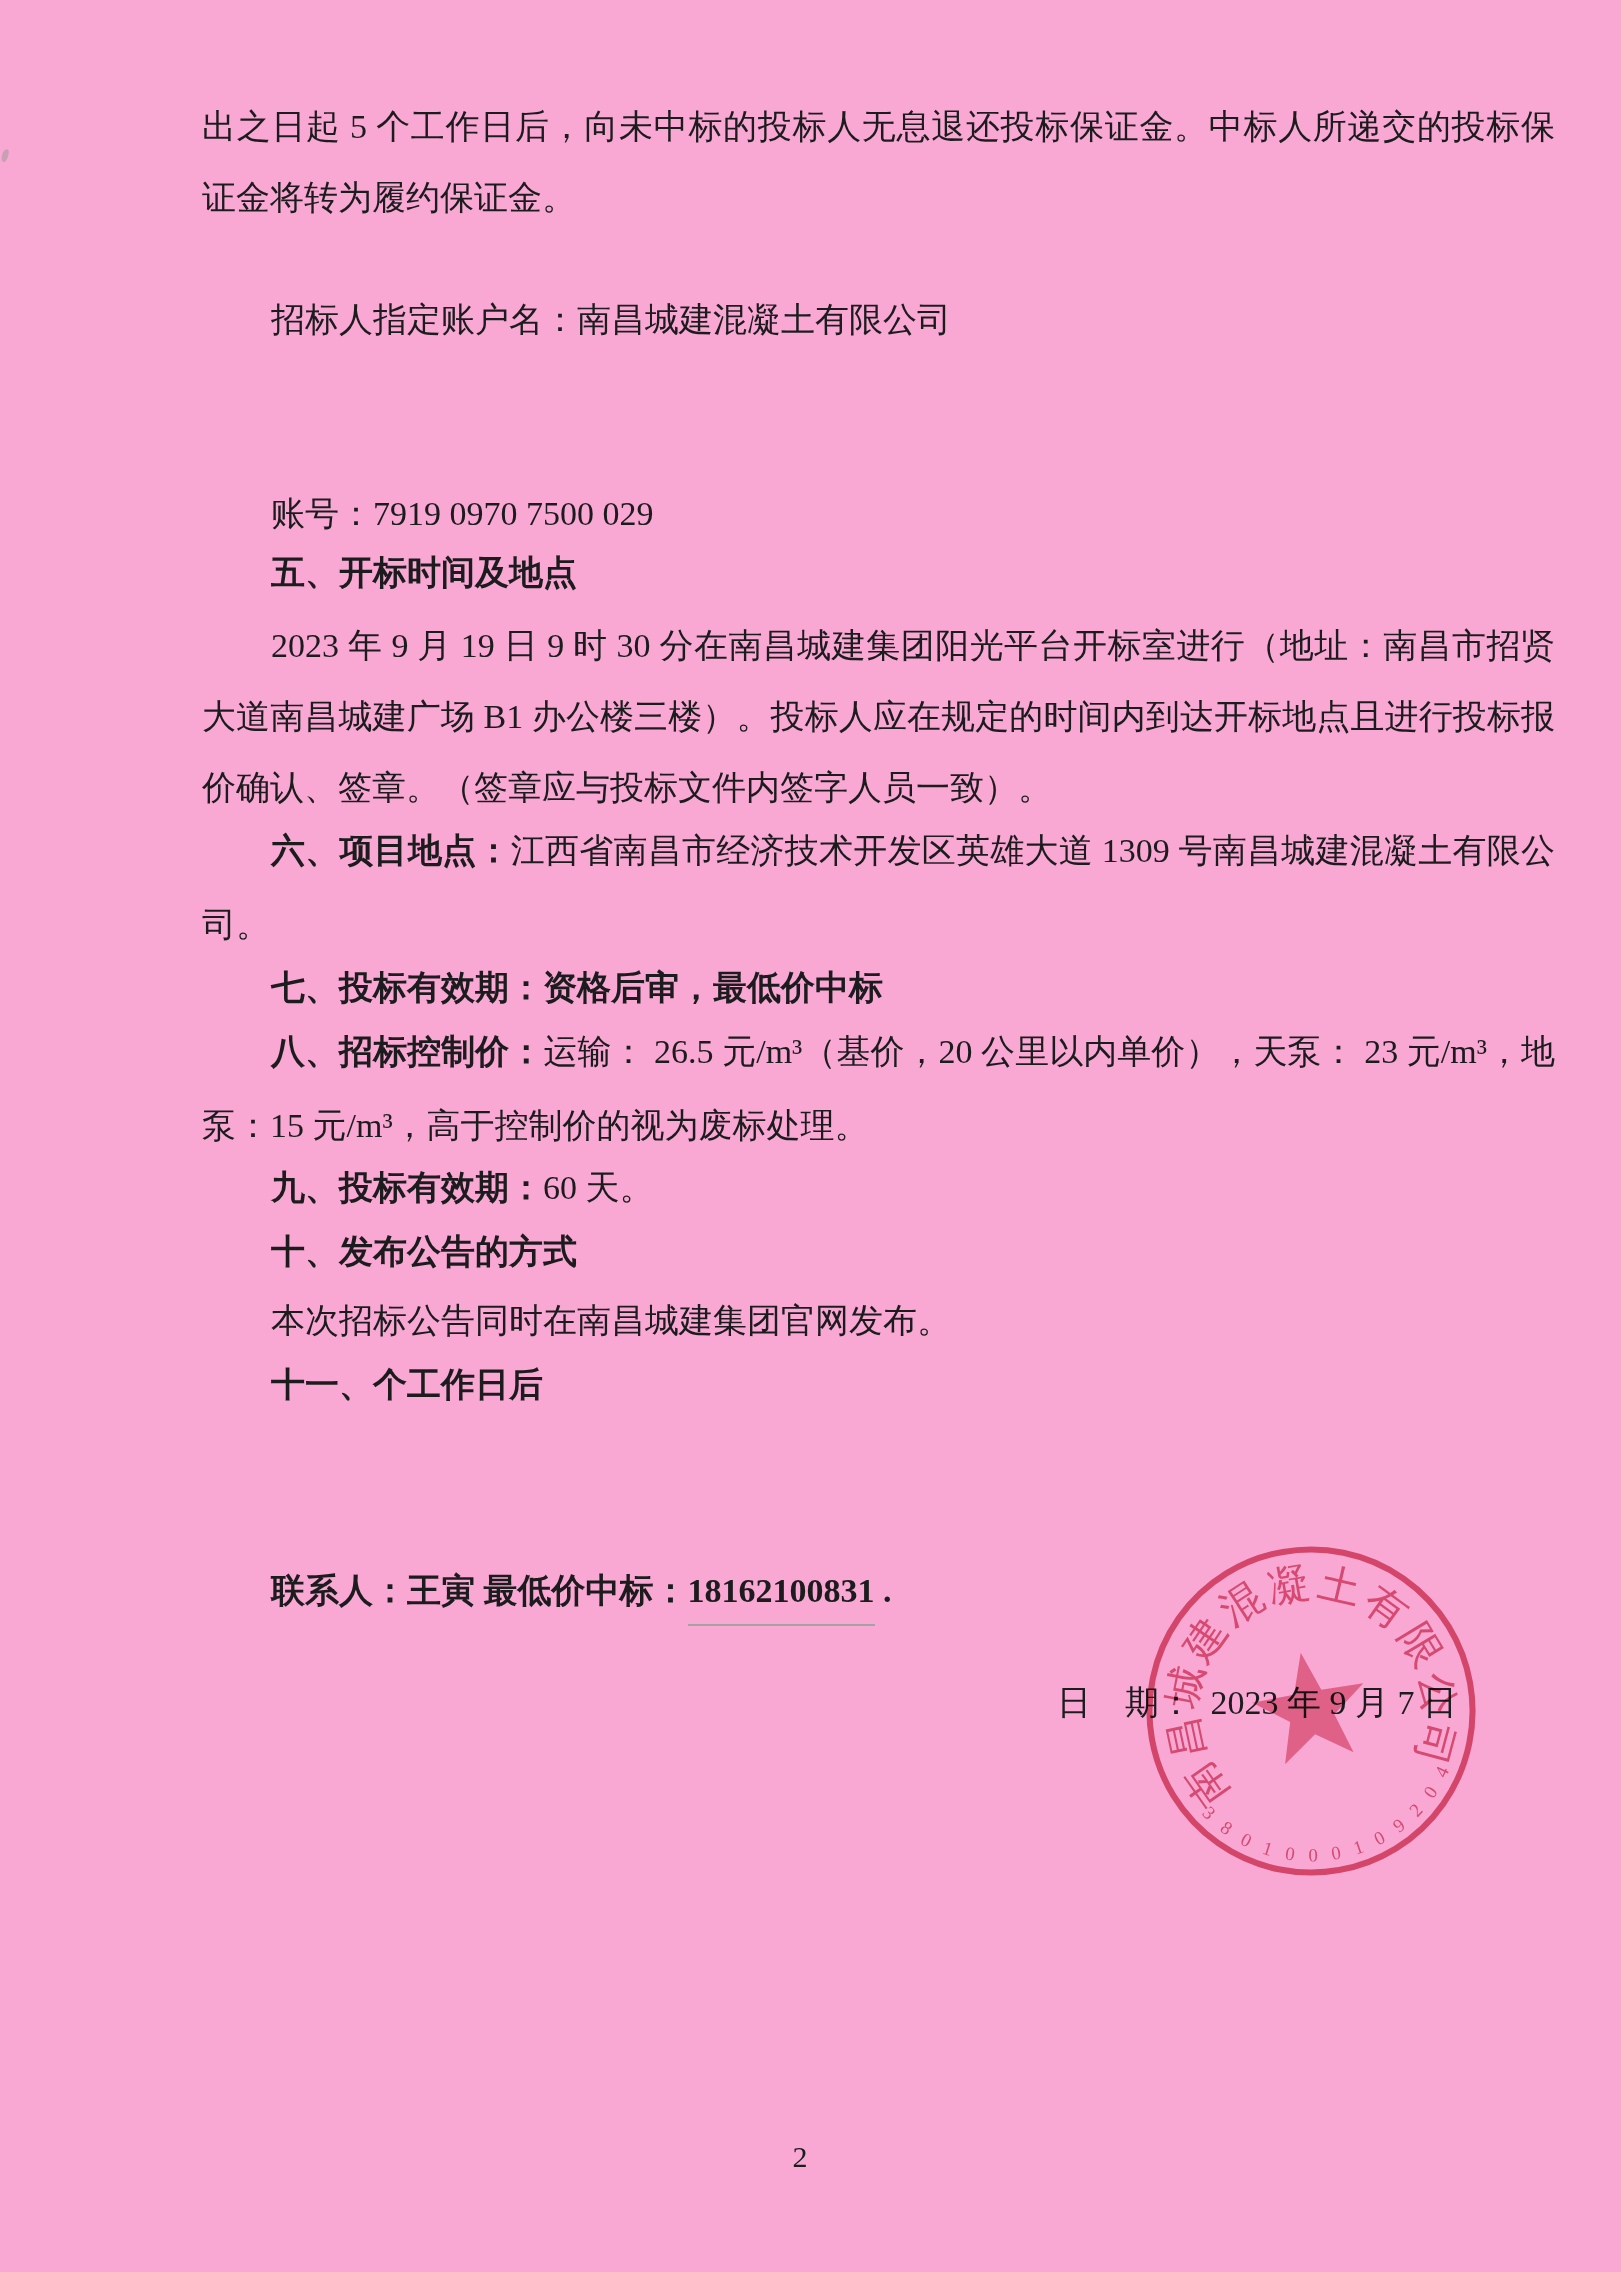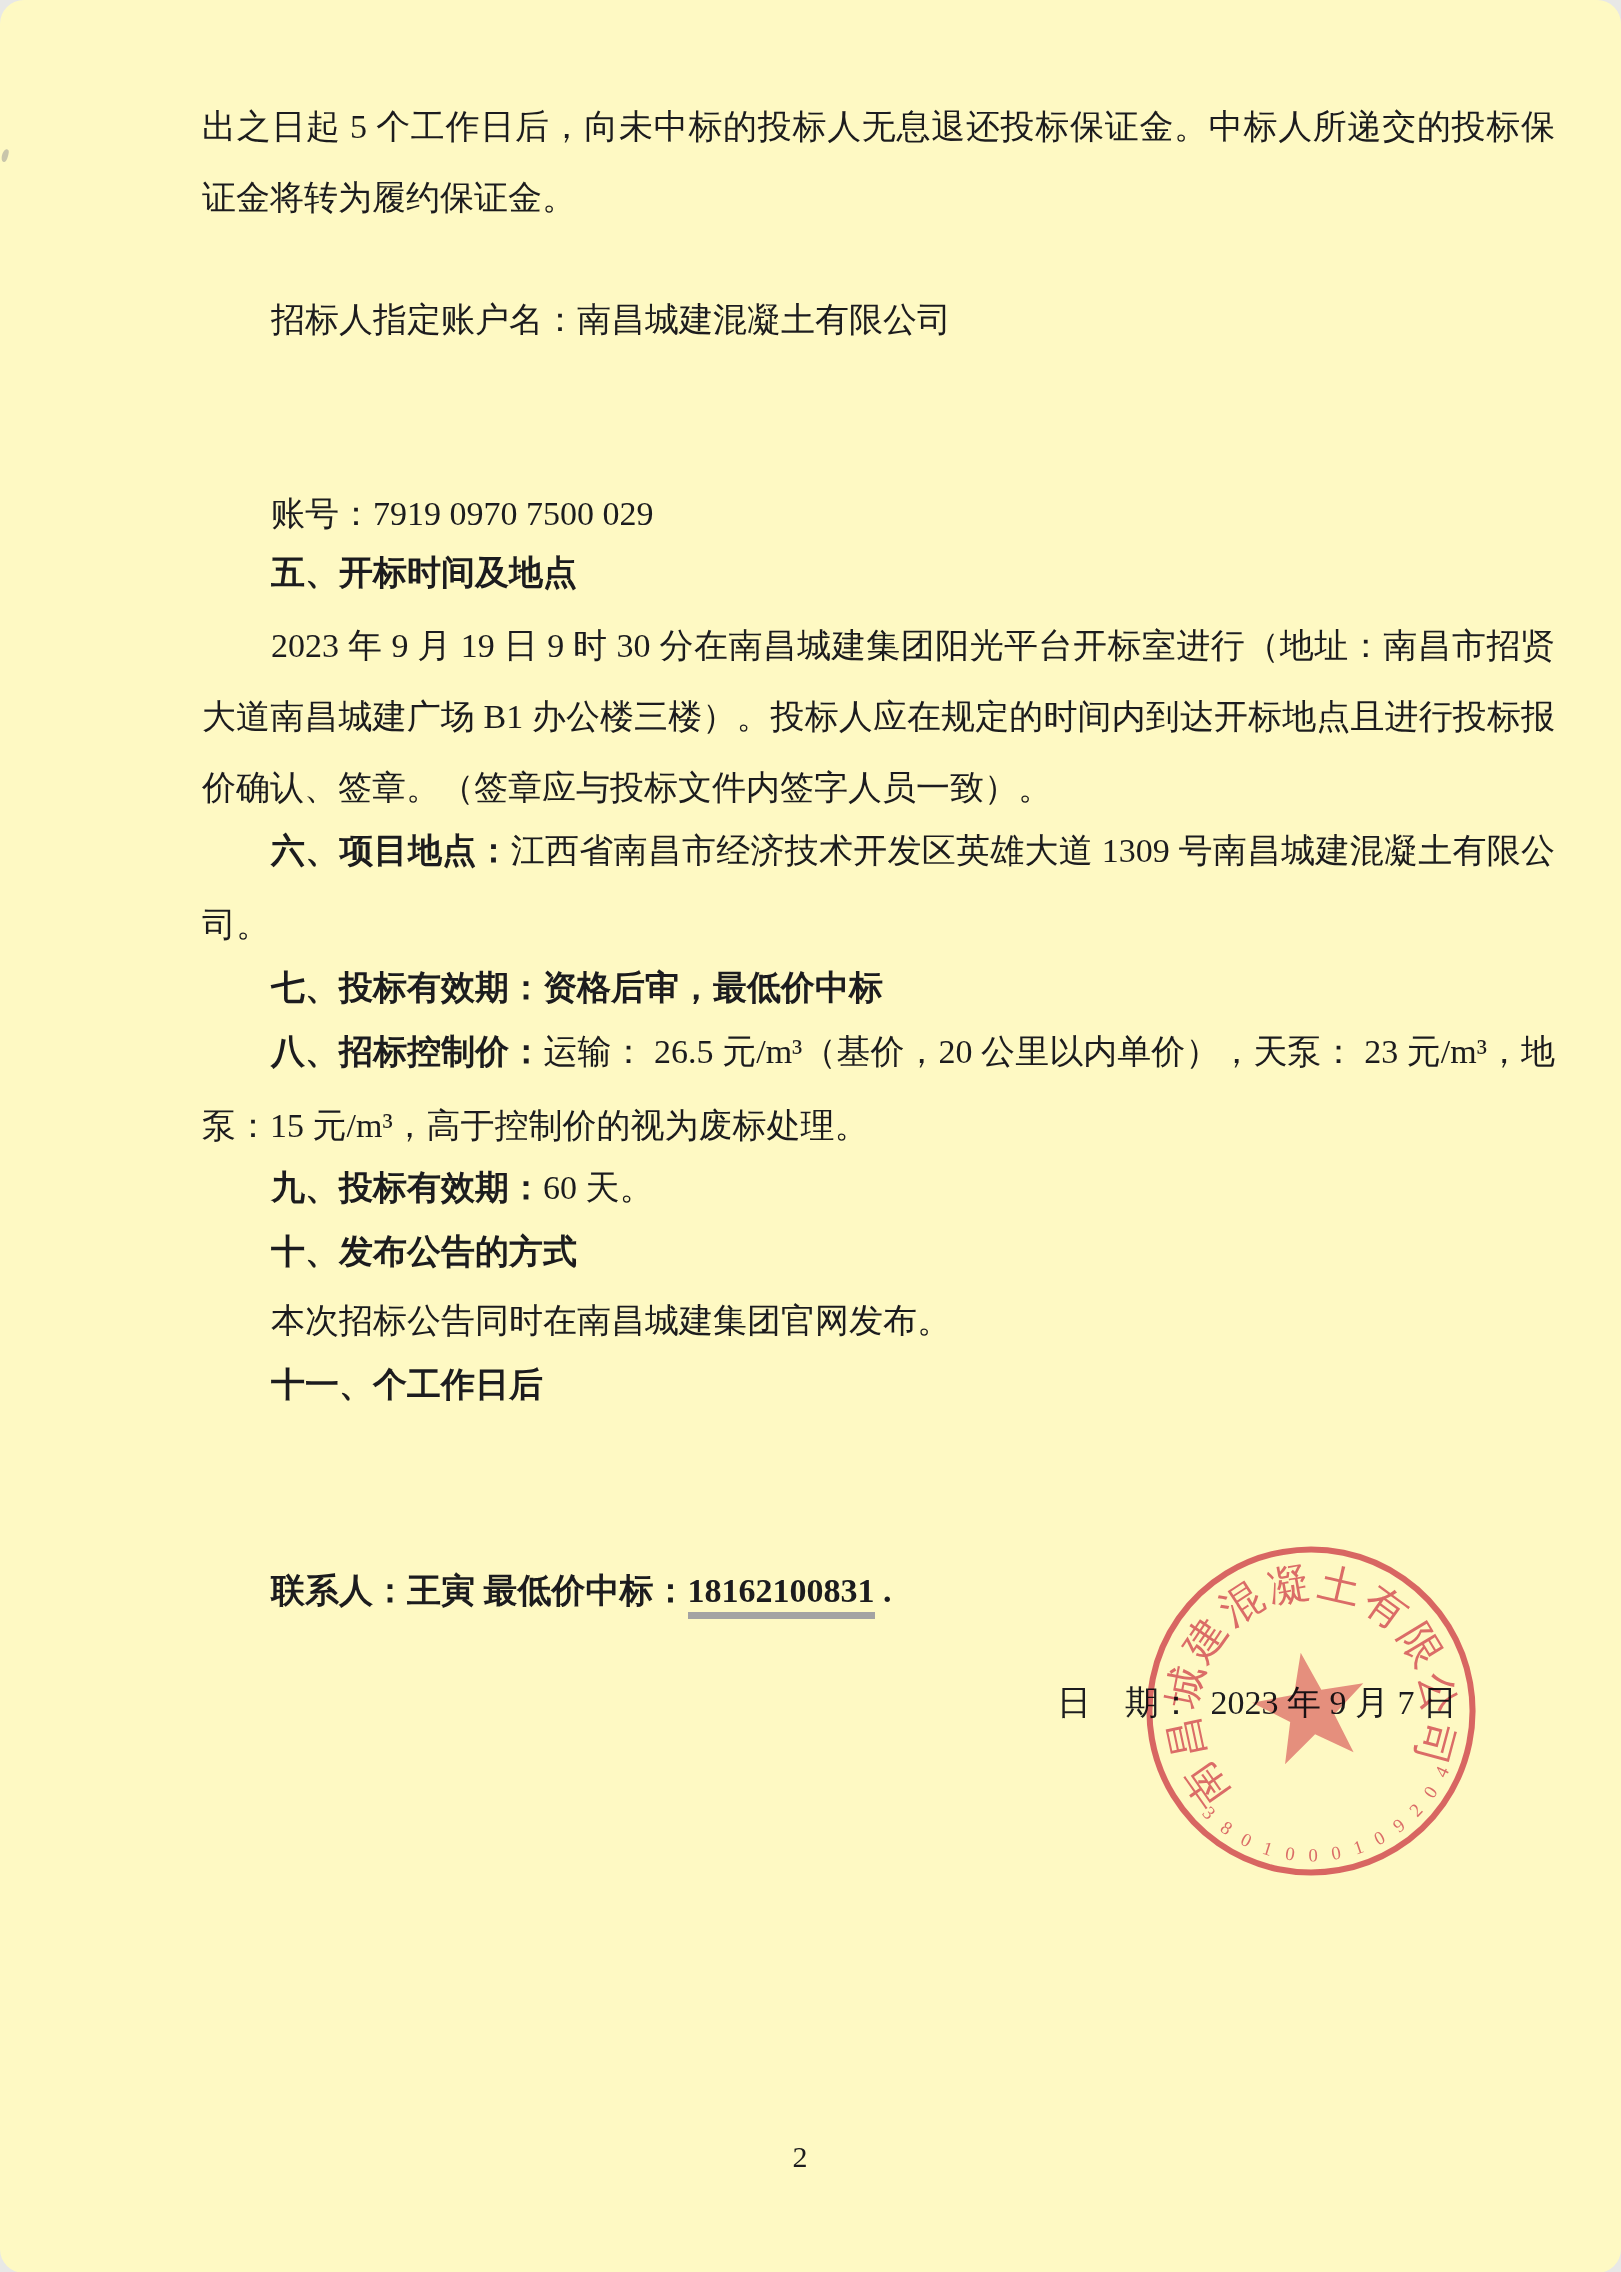--- a/index.html
+++ b/index.html
@@ -1,28 +1,27 @@
 <!DOCTYPE html>
 <html style="font-size:10.8px"><head>
 <meta charset="utf-8">
 <style>
   html,body{margin:0;padding:0;background:#e8e8e6;}
   .page{
-    position:relative;width:1621px;height:2273px;background:#fef9c3;
+    position:relative;width:1621px;height:2273px;background:#f9a8d4;
     font-family:"Liberation Serif","DejaVu Serif",serif;color:#1c1c1e;
     overflow:hidden;
-    border-radius:24px;
   }
   .line{position:absolute;left:202px;font-size:34px;line-height:71px;}
   .w{width:1353px;}
   .ind{text-indent:69px;}
   .just{text-align:justify;}
   .hei{font-family:Liberation Mono, monospace;font-weight:700;}
   .b{font-weight:700;}
-  .u{border-bottom:7px solid #a3a3a3;padding-bottom:3px;}
+  .u{border-bottom:2px solid #a3a3a3;padding-bottom:15px;}
   .date-line{position:absolute;left:1057px;top:1633px;font-size:34px;line-height:71px;z-index:1;}
   .date-gap{display:inline-block;width:17.5px;}
   .page-num{position:absolute;left:716px;top:2110px;width:168px;text-align:center;font-size:30px;line-height:34px;}
   .seal{position:absolute;left:1136px;top:1536px;width:350px;height:350px;z-index:2;mix-blend-mode:multiply;opacity:.85;}
   .speck{position:absolute;left:2px;top:149px;width:6px;height:13.4px;background:#9a9a98;border-radius:60% 40% 50% 50%;transform:rotate(14deg);opacity:.55;}
 </style>
 </head>
 <body>
 
 <div class="page">

